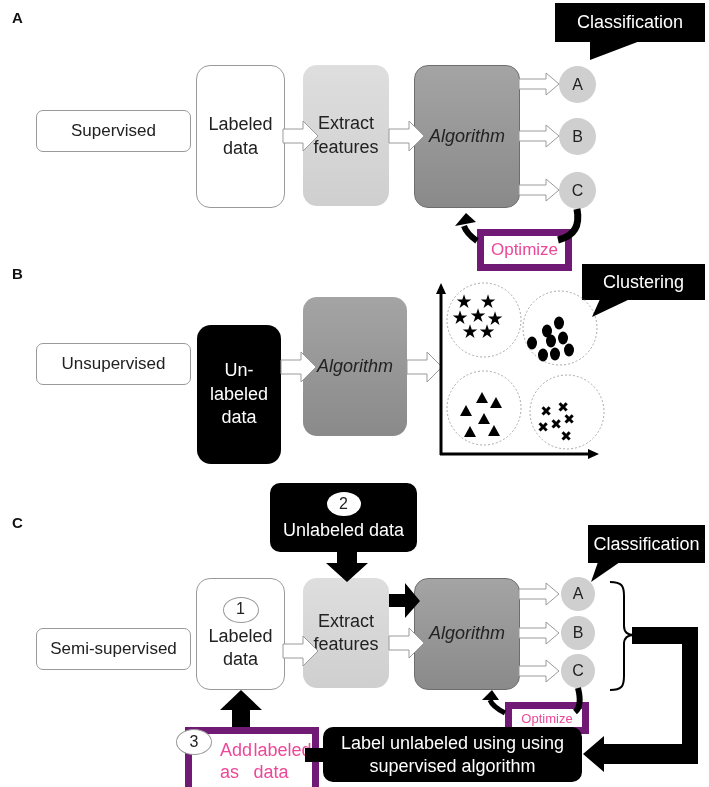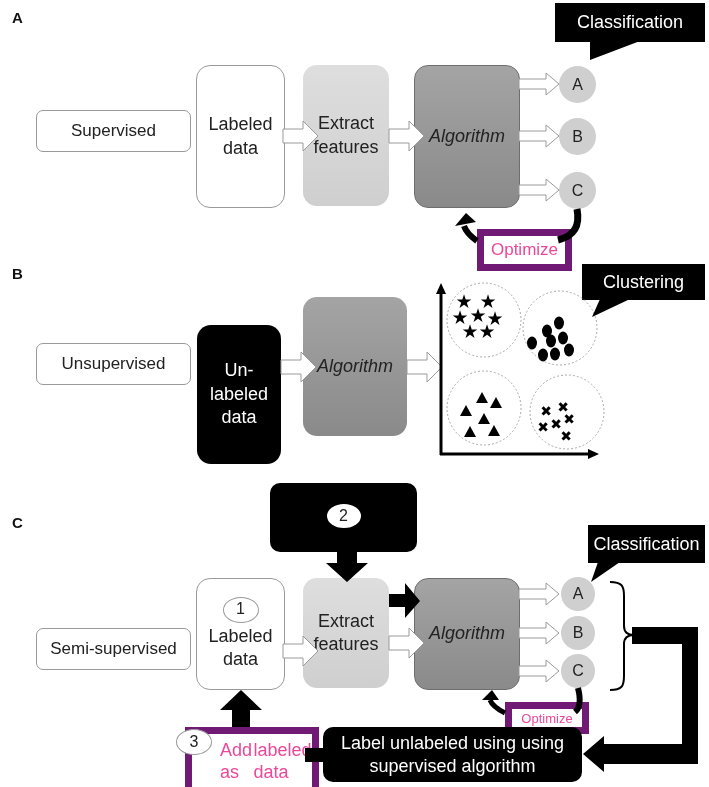--- a/index.html
+++ b/index.html
@@ -50,20 +50,21 @@
 labeled
 data</div>
 <div class="abs stage dark pre" style="left:303px;top:297px;width:104px;height:139px;border:none;">Algorithm</div>
 <div class="abs callout" style="left:582px;top:264px;width:123px;height:36px;">Clustering</div>
 
 <div class="abs panel-label" style="left:12px;top:514px;">C</div>
 <div class="abs mode-box" style="left:4px;top:628px;width:153px;height:40px;">Semi-supervised</div>
 
 <div class="abs stage black" style="left:270px;top:483px;width:147px;height:69px;flex-direction:column;border-radius:10px;">
   <div class="num" style="width:34px;height:24px;border:none;margin-bottom:3px;">2</div>
+  <div>Unlabeled data</div>
 </div>
 
 <div class="abs stage white" style="left:196px;top:578px;width:87px;height:110px;flex-direction:column;">
   <div class="num" style="width:34px;height:24px;margin-bottom:2px;">1</div>
   <div class="pre">Labeled
 data</div>
 </div>
 <div class="abs stage light pre" style="left:303px;top:578px;width:86px;height:110px;">Extract
 features</div>
 <div class="abs stage dark" style="left:414px;top:578px;width:104px;height:110px;">Algorithm</div>

